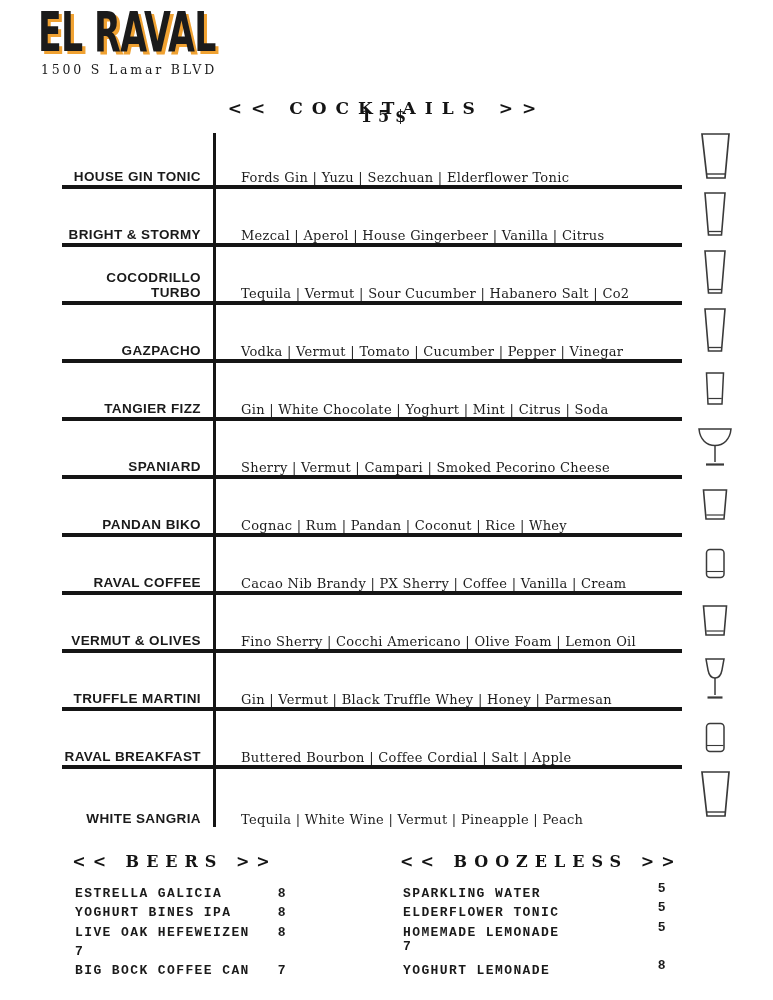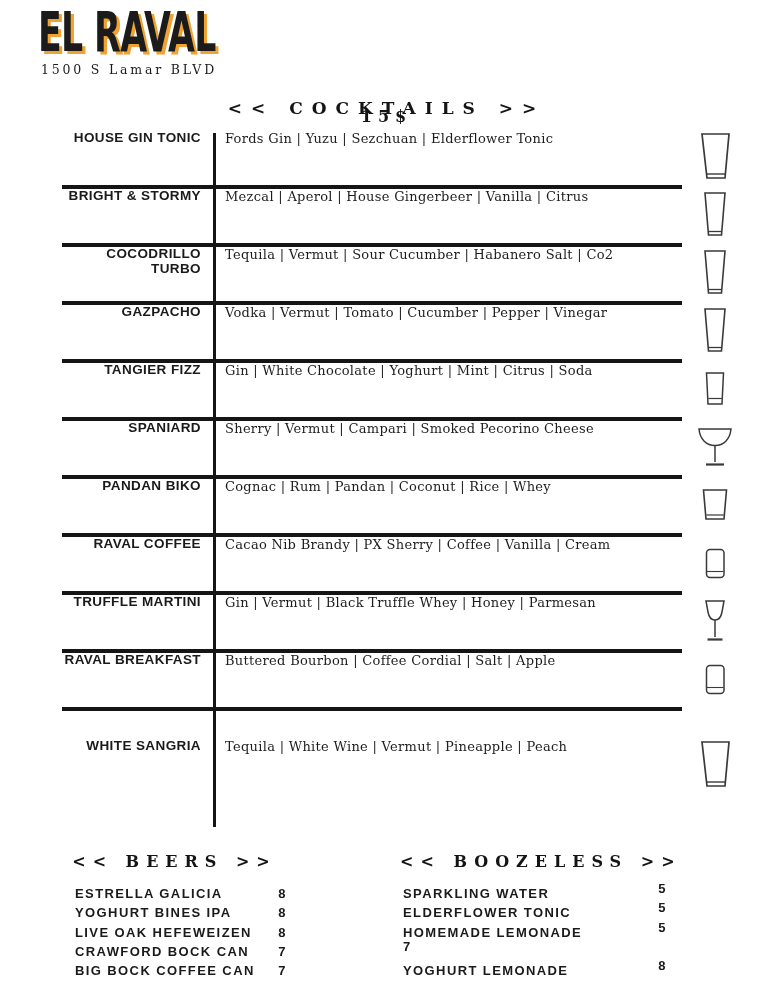--- a/index.html
+++ b/index.html
@@ -28,23 +28,23 @@
   .cocktails-price{
     position:absolute;top:107px;left:0;width:773px;text-align:center;
     font-family:"DejaVu Serif",serif;font-weight:bold;font-size:16px;letter-spacing:6px;
     color:#141414;
   }
   
   .menu-table{position:absolute;top:131px;left:62px;width:690px;}
   .vline{position:absolute;left:151px;top:2px;width:3px;height:694px;background:#151515;}
   .row{
     position:relative;width:620px;height:58px;box-sizing:border-box;
-    display:flex;align-items:flex-start;border-bottom:4px solid #151515;
-  }
-  .row.last{border-bottom:none;margin-top:28px;}
+    display:flex;align-items:flex-end;border-bottom:4px solid #151515;gap:16px;
+  }
+  .row.last{border-bottom:none;}
   .cname{
     width:139px;text-align:right;
     font-weight:bold;font-size:13.5px;letter-spacing:0.4px;color:#1a1a1a;
     line-height:1.1;
   }
   .cing{
     margin-left:24px;font-family:"DejaVu Serif",serif;font-size:13px;
     letter-spacing:0.3px;color:#1d1d1d;white-space:nowrap;
   }
   .glass{
@@ -52,21 +52,21 @@
     display:flex;align-items:center;justify-content:center;
   }
   
   .list-section{position:absolute;}
   #beers-section{left:62px;top:852px;width:225px;}
   #boozeless-section{left:400px;top:852px;width:267px;}
   .section-title{
     text-align:center;font-family:"DejaVu Serif",serif;font-weight:bold;font-size:16px;
     letter-spacing:7px;color:#141414;white-space:nowrap;margin-bottom:13px;
   }
-  .price-rows{display:block;}
+  .price-rows{display:block;font-family:Liberation Mono, monospace;}
   .price-row{
     display:flex;justify-content:space-between;align-items:baseline;
     line-height:19.3px;font-weight:bold;font-size:13px;letter-spacing:1.4px;color:#1a1a1a;
   }
   #beers-section .price-row{padding-left:13px;}
   #boozeless-section .price-row{padding-left:3px;gap:44px;}
   .pname{white-space:nowrap;}
   .pprice{font-weight:bold;}
   #boozeless-section .pprice{position:relative;top:-5px;}
   svg{display:block;}
@@ -167,20 +167,30 @@
     <div class="cname">RAVAL COFFEE</div>
     <div class="cing">Cacao Nib Brandy | PX Sherry | Coffee | Vanilla | Cream</div>
     <div class="glass">
           <svg width="28" height="34" viewBox="0 0 28 34">
             <rect x="5.5" y="2.5" width="17.5" height="28" rx="3.5" fill="none" stroke="#3a3a3a" stroke-width="1.5"></rect>
             <path d="M6 24.5 L22.5 24.5" fill="none" stroke="#3a3a3a" stroke-width="1.1"></path>
           </svg>
         </div>
   </div>
 
+  <div class="row">
+    <div class="cname">VERMUT &amp; OLIVES</div>
+    <div class="cing">Fino Sherry | Cocchi Americano | Olive Foam | Lemon Oil</div>
+    <div class="glass">
+          <svg width="32" height="36" viewBox="0 0 32 36">
+            <path d="M4.5 2 L27.5 2 L25 31 L7 31 Z" fill="none" stroke="#3a3a3a" stroke-width="1.6"></path>
+            <path d="M7.3 27 L24.8 27" fill="none" stroke="#3a3a3a" stroke-width="1.2"></path>
+          </svg>
+        </div>
+  </div>
 
   <div class="row">
     <div class="cname">TRUFFLE MARTINI</div>
     <div class="cing">Gin | Vermut | Black Truffle Whey | Honey | Parmesan</div>
     <div class="glass">
           <svg width="32" height="46" viewBox="0 0 32 46">
             <path d="M7 2 L25 2 L23 13 C22 18.5 19.5 21 16 21 C12.5 21 10 18.5 9 13 Z" fill="none" stroke="#3a3a3a" stroke-width="1.5"></path>
             <path d="M16 21 L16 38" fill="none" stroke="#3a3a3a" stroke-width="1.5"></path>
             <path d="M8.5 40.5 L23.5 40.5" fill="none" stroke="#3a3a3a" stroke-width="2.2"></path>
           </svg>
@@ -223,21 +233,20 @@
     <span class="pname">YOGHURT BINES IPA</span>
     <span class="pprice">8</span>
   </div>
 
   <div class="price-row">
     <span class="pname">LIVE OAK HEFEWEIZEN</span>
     <span class="pprice">8</span>
   </div>
 
   <div class="price-row">
-    <span class="pname">CRAWFORD BOCK CAN</span>
     <span class="pprice">7</span>
   </div>
 
   <div class="price-row">
     <span class="pname">BIG BOCK COFFEE CAN</span>
     <span class="pprice">7</span>
   </div>
 </div>
 </div>
 

